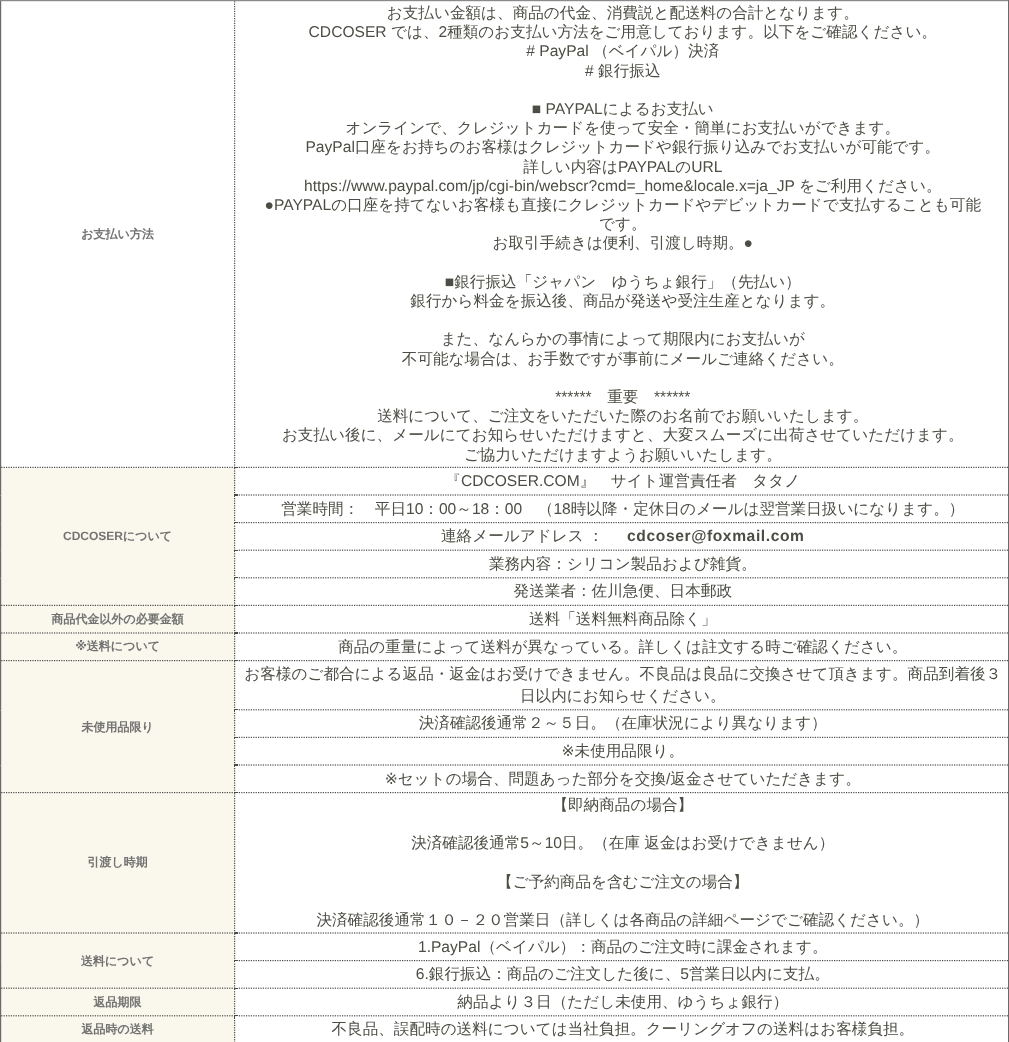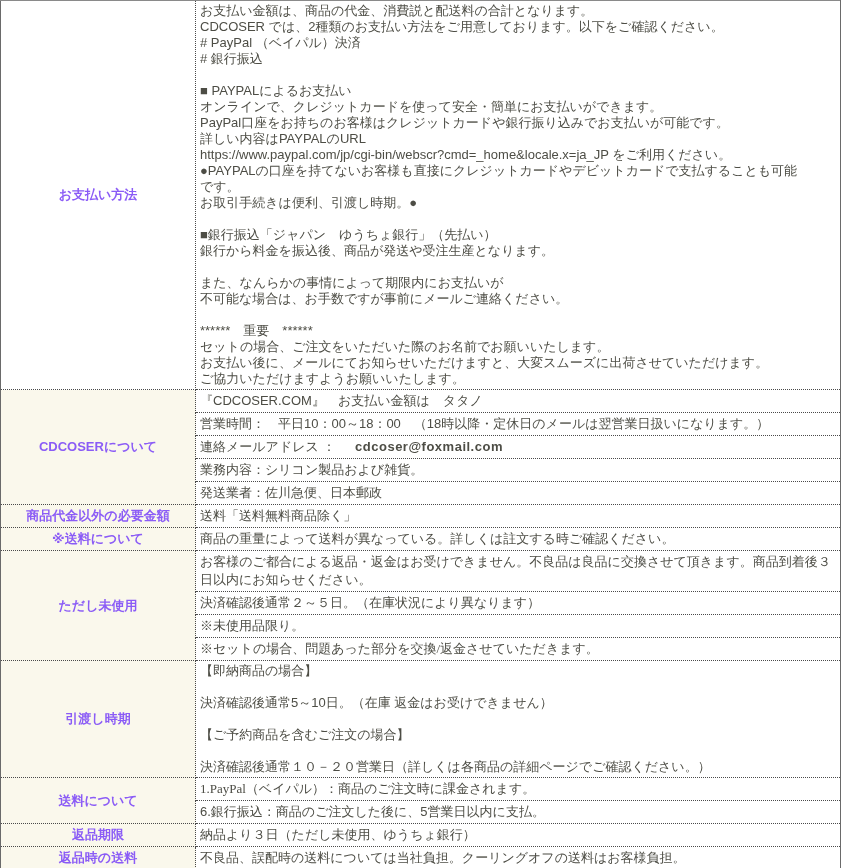--- a/index.html
+++ b/index.html
@@ -18,29 +18,29 @@
     border-right: 1px solid #6a6a6a;
     border-bottom: 2px solid #1c1c1c;
     font-size: 13px;
   }
   td, th { border: 1px dotted #4a4a4a; vertical-align: middle; }
   th.hd {
     width: 195px;
     background: #faf8ec;
     font-weight: bold;
     text-align: center;
-    color: #8b5cf6;
-    font-size: 13px;
+    color: #737373;
+    font-size: 10px;
     padding: 2px;
   }
   th.hd.white { background: #ffffff; }
-  td.content { text-align: left; padding: 2px 2px 2px 4px; }
+  td.content { text-align: center; padding: 2px 2px 2px 4px; }
   td.top { vertical-align: top; }
   .ln { min-height: 16px; line-height: 16px; white-space: pre-wrap; }
-  .p0 { padding-top: 0;  padding-bottom: 0; font-family: Liberation Serif, serif; }
+  .p0 { padding-top: 0;  padding-bottom: 0; }
   .p1 { padding-top: 1px; padding-bottom: 1px; }
   .p2 { padding-top: 2px; padding-bottom: 2px; }
   .p3 { padding-top: 3px; padding-bottom: 3px; }
   .p4 { padding-top: 4px; padding-bottom: 5px; }
   .p5 { padding-top: 5px; padding-bottom: 6px; }
   .email { font-weight: bold; letter-spacing: 0.5px; margin-left: 16px; }
 </style>
 </head>
 <body>
 
@@ -68,29 +68,29 @@
         <div class="ln">です。</div>
         <div class="ln">お取引手続きは便利、引渡し時期。●</div>
         <div class="ln"></div>
         <div class="ln">■銀行振込「ジャパン　ゆうちょ銀行」（先払い）</div>
         <div class="ln">銀行から料金を振込後、商品が発送や受注生産となります。</div>
         <div class="ln"></div>
         <div class="ln">また、なんらかの事情によって期限内にお支払いが</div>
         <div class="ln">不可能な場合は、お手数ですが事前にメールご連絡ください。</div>
         <div class="ln"></div>
         <div class="ln">******　重要　******</div>
-        <div class="ln">セットの場合、ご注文をいただいた際のお名前でお願いいたします。</div>
+        <div class="ln">送料について、ご注文をいただいた際のお名前でお願いいたします。</div>
         <div class="ln">お支払い後に、メールにてお知らせいただけますと、大変スムーズに出荷させていただけます。</div>
         <div class="ln">ご協力いただけますようお願いいたします。</div>
       </td>
     </tr>
 
     <tr>
       <th class="hd" rowspan="5">CDCOSERについて</th>
-      <td class="content p4">『CDCOSER.COM』　お支払い金額は　タタノ</td>
+      <td class="content p4">『CDCOSER.COM』　サイト運営責任者　タタノ</td>
     </tr>
     <tr>
       <td class="content p4">営業時間：　平日10：00～18：00　（18時以降・定休日のメールは翌営業日扱いになります。）</td>
     </tr>
     <tr>
       <td class="content p4">
         <span>連絡メールアドレス ： </span><span class="email">cdcoser@foxmail.com</span>
       </td>
     </tr>
     <tr>
@@ -104,21 +104,21 @@
       <th class="hd">商品代金以外の必要金額</th>
       <td class="content p2">送料「送料無料商品除く」</td>
     </tr>
 
     <tr>
       <th class="hd">※送料について</th>
       <td class="content p5">商品の重量によって送料が異なっている。詳しくは註文する時ご確認ください。</td>
     </tr>
 
     <tr>
-      <th class="hd" rowspan="4">ただし未使用</th>
+      <th class="hd" rowspan="4">未使用品限り</th>
       <td class="content p2">お客様のご都合による返品・返金はお受けできません。不良品は良品に交換させて頂きます。商品到着後３日以内にお知らせください。</td>
     </tr>
     <tr>
       <td class="content p1">決済確認後通常２～５日。（在庫状況により異なります）</td>
     </tr>
     <tr>
       <td class="content p0">※未使用品限り。</td>
     </tr>
     <tr>
       <td class="content p0">※セットの場合、問題あった部分を交換/返金させていただきます。</td>

